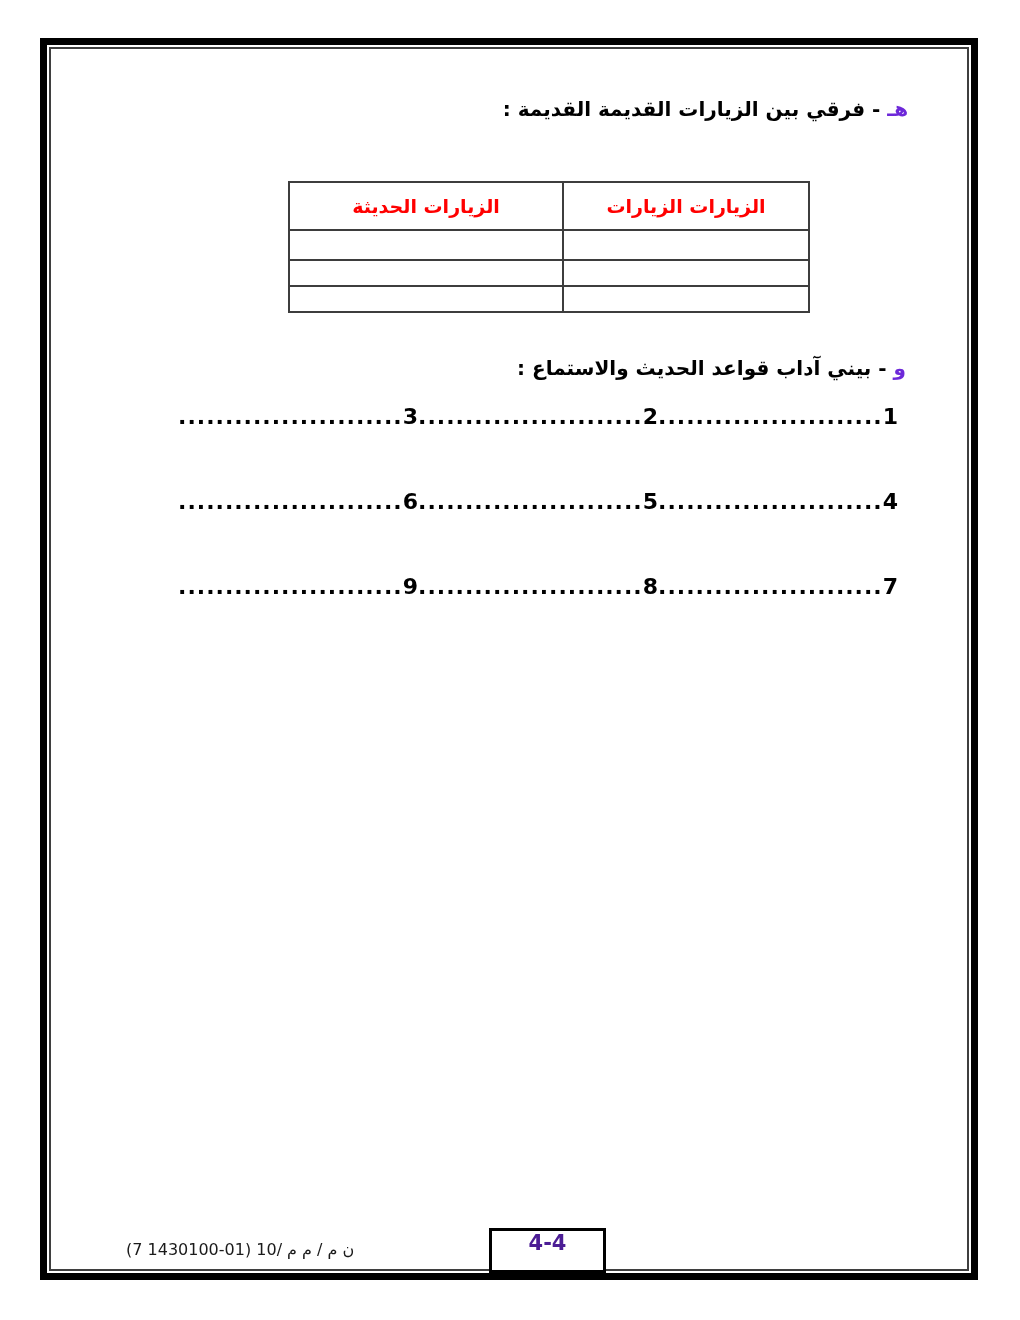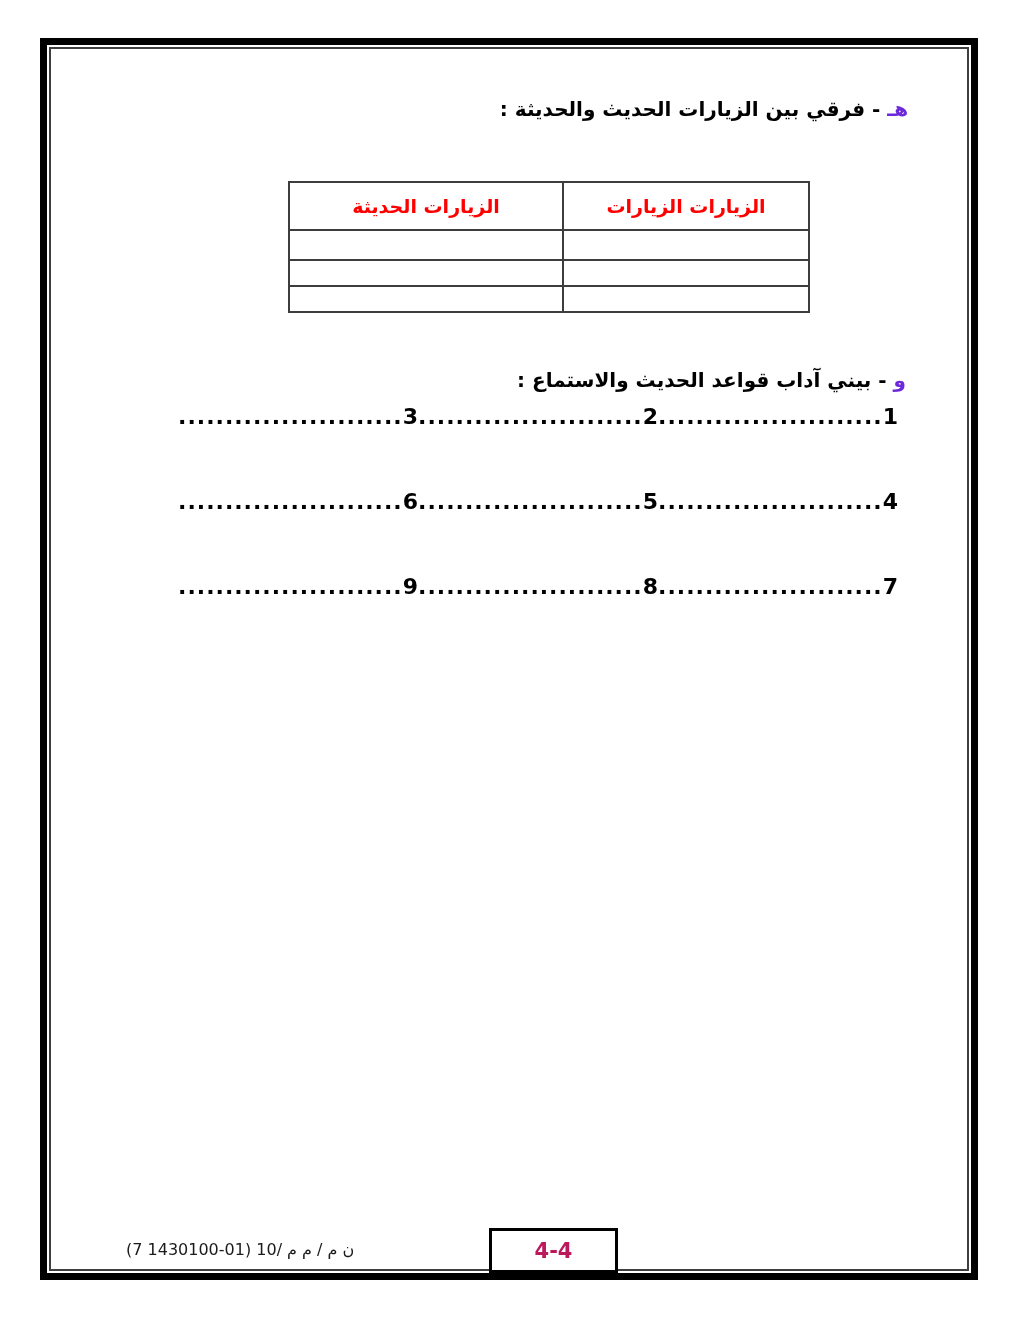--- a/index.html
+++ b/index.html
@@ -36,21 +36,21 @@
     position: absolute;
     direction: rtl;
     white-space: nowrap;
     font-size: 20px;
     font-weight: bold;
     color: #000000;
     z-index: 2;
   }
   .heading .marker { color: #6d28d9; }
   .heading-1 { top: 97px; right: 112px; }
-  .heading-2 { top: 368px; right: 114px; }
+  .heading-2 { top: 356px; right: 114px; }
 
   table.visits {
     position: absolute;
     left: 288px; top: 181px;
     width: 520px;
     border-collapse: collapse;
     direction: rtl;
     table-layout: fixed;
     z-index: 2;
     background: #ffffff;
@@ -99,30 +99,29 @@
     flex: 1 1 0;
     min-width: 0;
     overflow: hidden;
     white-space: nowrap;
     letter-spacing: 1px;
   }
 
   .page-number-box {
     position: absolute;
     left: 489px; top: 1228px;
-    width: 129px; height: 45px;
+    width: 117px; height: 45px;
     border: 3px solid #000000;
     box-sizing: border-box;
     background: #ffffff;
     display: flex;
-    align-items: center;
     justify-content: center;
     font-size: 21px;
     font-weight: bold;
-    color: #be185d;
+    color: #4c1d95;
     z-index: 3;
   }
   .footer-code {
     position: absolute;
     left: 126px; top: 1240px;
     direction: rtl;
     white-space: nowrap;
     font-size: 16px;
     color: #1a1a1a;
     z-index: 2;
@@ -130,21 +129,21 @@
 </style>
 </head>
 <body>
 
 <div class="page">
 
   <div class="frame-outer"></div>
   <div class="frame-inner"></div>
 
   <div class="heading heading-1">
-    <span class="marker">هـ</span><span> - فرقي بين الزيارات الحديث والحديثة :</span>
+    <span class="marker">هـ</span><span> - فرقي بين الزيارات القديمة القديمة :</span>
   </div>
 
   <table class="visits">
     <colgroup>
       <col style="width:246px">
       <col style="width:274px">
     </colgroup>
     <tbody>
         <tr>
       <th>الزيارات الزيارات</th>

